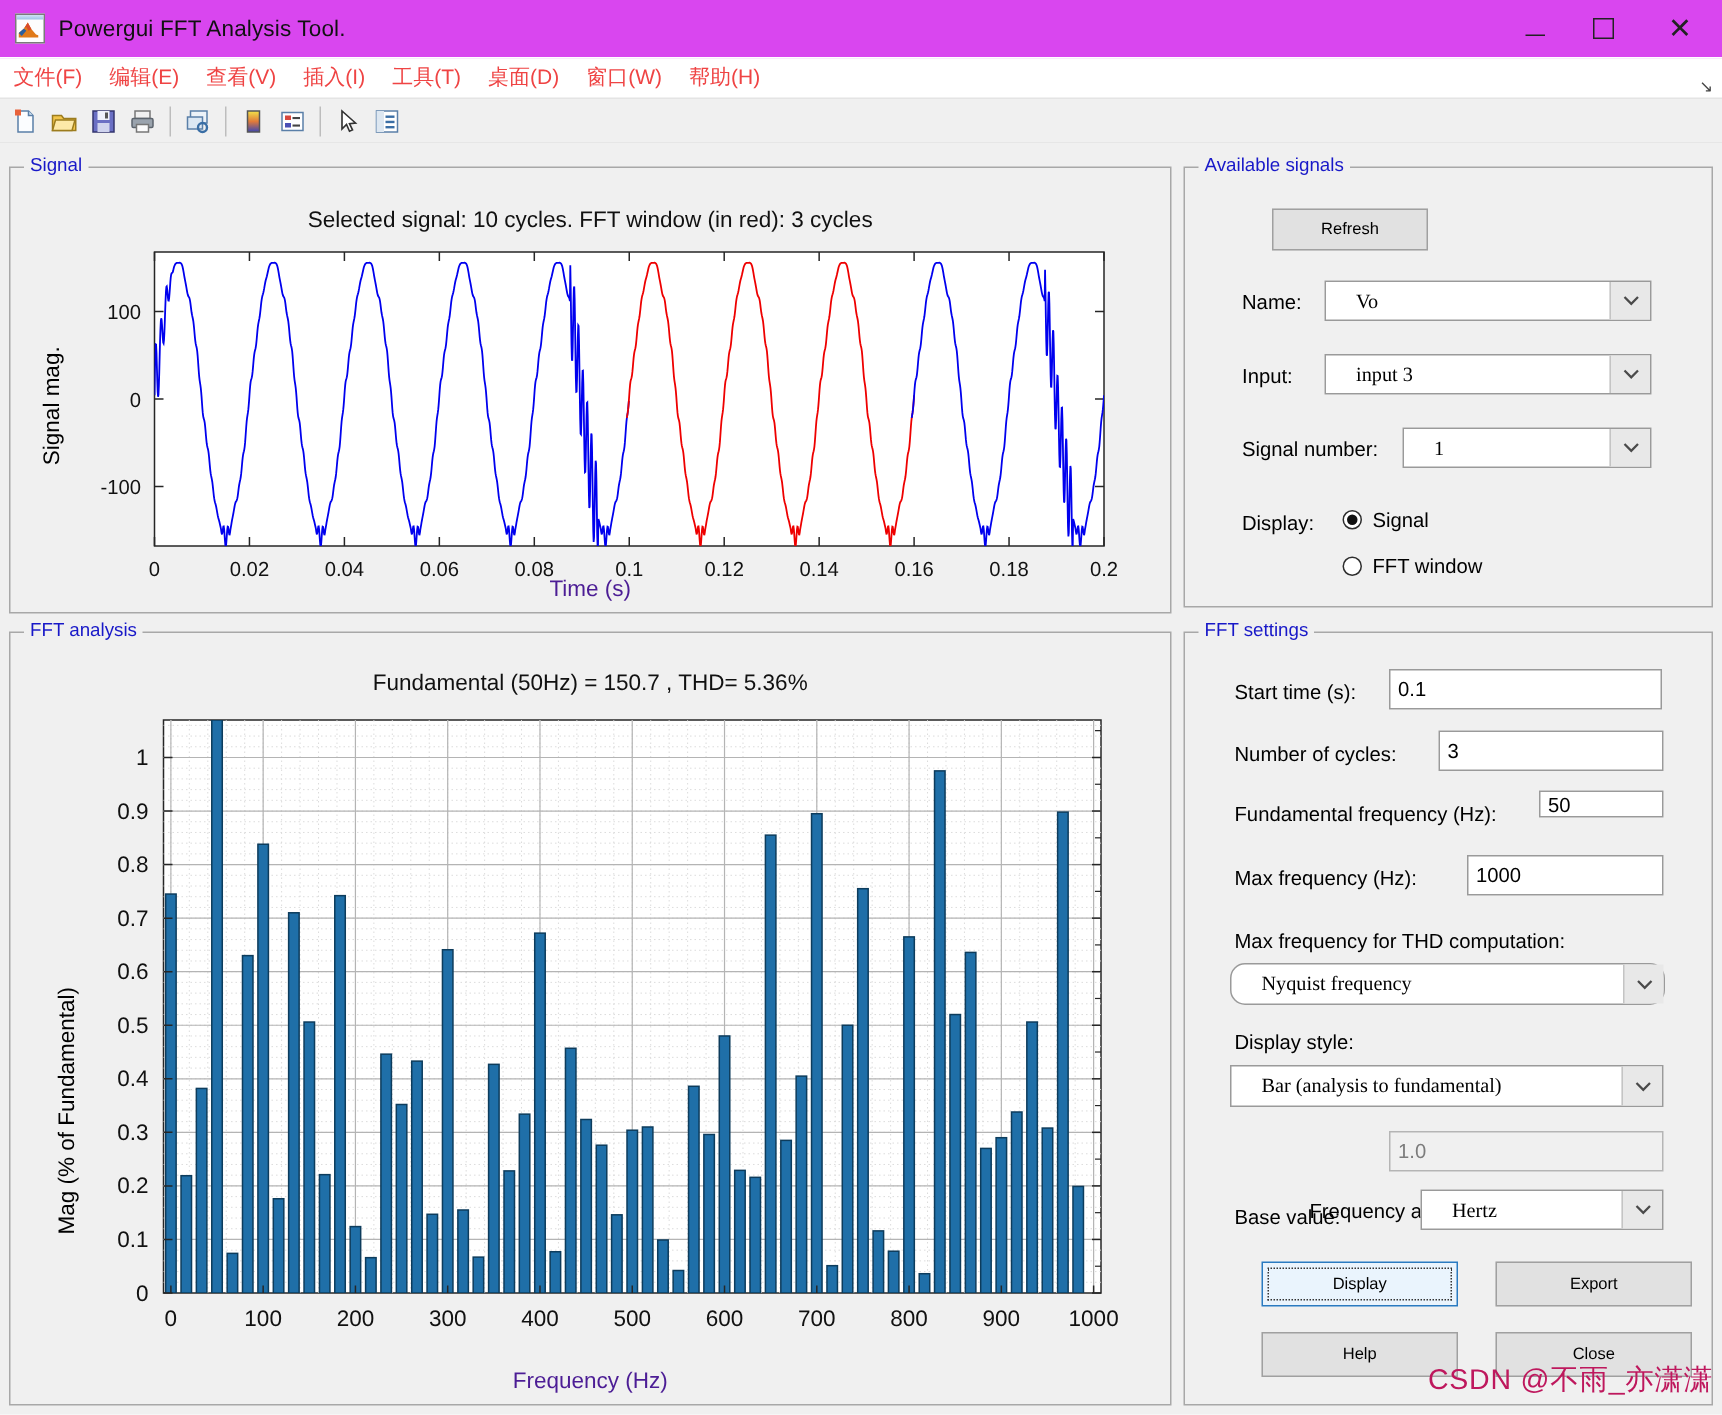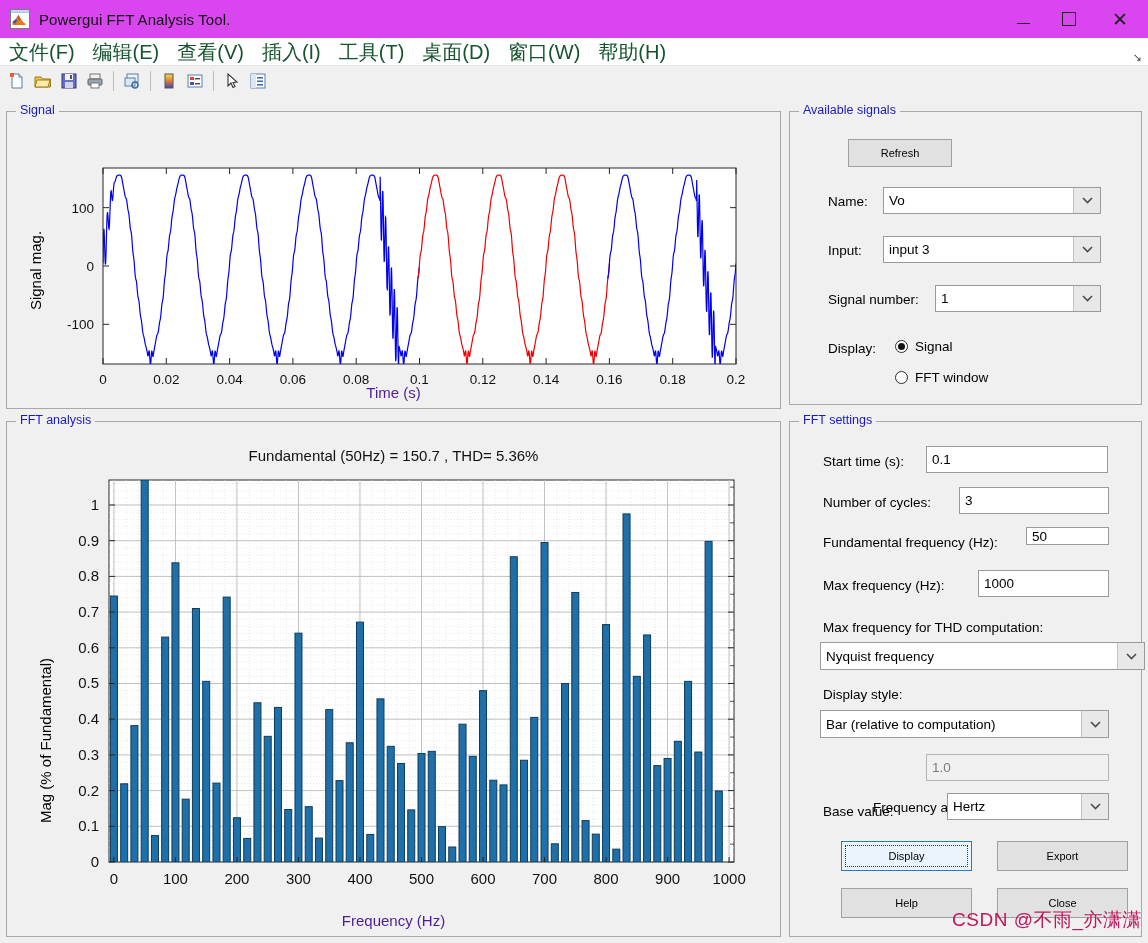--- a/index.html
+++ b/index.html
@@ -38,21 +38,21 @@
   .wbtn.max .g{display:block;width:12px;height:12px;border:1.4px solid #222;}
   .wbtn.close{width:56px;font-size:19px;font-weight:300;}
 
   
   #menubar{
     height:26px;width:1148px;background:#ffffff;
     display:flex;align-items:center;position:relative;
     border-bottom:1px solid #e4e4e4;
   }
   .menu-item{
-    padding:2px 9px;font-size:20px;color:#14532d;white-space:nowrap;
+    padding:2px 9px;font-size:14px;color:#ef4444;white-space:nowrap;
   }
   #menu-corner{position:absolute;right:6px;bottom:1px;font-size:11px;color:#444;}
 
   
   #toolbar{
     height:30px;width:1148px;background:#f0f0f0;
     border-bottom:1px solid #c8c8c8;
     display:flex;align-items:center;padding-left:4px;box-sizing:border-box;
   }
   .tbtn{width:26px;height:24px;display:flex;align-items:center;justify-content:center;}
@@ -109,21 +109,21 @@
     background:#ffffff;border:1px solid #9a9a9a;
     box-sizing:border-box;display:flex;align-items:center;
     padding-left:5px;font-size:13.5px;color:#000;
   }
   .txt.disabled{background:#f0f0f0;color:#7c7c7c;border-color:#b5b5b5;}
   .combo{
     background:#ffffff;border:1px solid #9a9a9a;
     box-sizing:border-box;display:flex;align-items:center;
     font-size:13.5px;color:#000;position:relative;
   }
-  .combo .val{padding-left:5px;flex:1;white-space:nowrap;overflow:hidden;}
+  .combo .val{padding-left:20px;flex:1;white-space:nowrap;overflow:hidden;font-family:Liberation Serif, serif;}
   .combo .arrow{
     width:26px;height:100%;background:#e8e8e8;border-left:1px solid #c4c4c4;
     display:flex;align-items:center;justify-content:center;
   }
   .radio-row{display:flex;align-items:center;gap:7px;}
   .radio{
     width:13px;height:13px;border-radius:50%;
     border:1.4px solid #2d2d2d;background:#fff;
     display:flex;align-items:center;justify-content:center;box-sizing:border-box;
   }
@@ -244,20 +244,21 @@
         <rect x="8" y="12" width="6" height="1.6" fill="#3a6ea5"></rect>
       </svg>
   </div>
 </div>
 
 <div id="body">
 
   <div class="panel" id="panel-signal">
     <div class="legend">Signal</div>
     <div style="position:absolute;left:0;top:0;width:100%;height:100%;">
+      <div class="plot-title" style="position:absolute;left:0;top:26px;width:100%;">Selected signal: 10 cycles. FFT window (in red): 3 cycles</div>
       <div class="ylabel-rot" style="position:absolute;left:-22px;top:150px;width:100px;text-align:center;">Signal mag.</div>
       <svg id="signalSvg" width="775" height="250" viewBox="0 0 775 250" style="position:absolute;left:0;top:48px;">
           <rect x="96" y="8" width="633" height="196" fill="#ffffff" stroke="#262626" stroke-width="1"></rect>
           <line x1="96" y1="204" x2="96" y2="198" stroke="#262626" stroke-width="1"></line>
           <line x1="96" y1="8" x2="96" y2="14" stroke="#262626" stroke-width="1"></line>
           <text x="96" y="224" text-anchor="middle" font-size="13.5" font-family="&quot;Liberation Sans&quot;,sans-serif" fill="#111">0</text>
           <line x1="159.3" y1="204" x2="159.3" y2="198" stroke="#262626" stroke-width="1"></line>
           <line x1="159.3" y1="8" x2="159.3" y2="14" stroke="#262626" stroke-width="1"></line>
           <text x="159.3" y="224" text-anchor="middle" font-size="13.5" font-family="&quot;Liberation Sans&quot;,sans-serif" fill="#111">0.02</text>
           <line x1="222.6" y1="204" x2="222.6" y2="198" stroke="#262626" stroke-width="1"></line>
@@ -648,32 +649,32 @@
     <div class="txt" style="position:absolute;left:236px;top:105px;width:83px;height:18px;">
       <span>50</span>
     </div>
 
     <div class="lbl" style="position:absolute;left:33px;top:156px;">Max frequency (Hz):</div>
     <div class="txt" style="position:absolute;left:188px;top:148px;width:131px;height:27px;">
       <span>1000</span>
     </div>
 
     <div class="lbl" style="position:absolute;left:33px;top:198px;">Max frequency for THD computation:</div>
-    <div class="combo" style="position:absolute;left:30px;top:220px;width:325px;height:28px;">
+    <div class="combo" style="position:absolute;left:30px;top:220px;width:290px;height:28px;border-radius:10px;">
       <span class="val">Nyquist frequency</span>
       <span class="arrow">
         <svg width="11" height="7" viewBox="0 0 11 7">
             <path d="M1 1 L5.5 5.6 L10 1" fill="none" stroke="#4a4a4a" stroke-width="1.5"></path>
           </svg>
       </span>
     </div>
 
     <div class="lbl" style="position:absolute;left:33px;top:265px;">Display style:</div>
     <div class="combo" style="position:absolute;left:30px;top:288px;width:289px;height:28px;">
-      <span class="val">Bar (relative to computation)</span>
+      <span class="val">Bar (analysis to fundamental)</span>
       <span class="arrow">
         <svg width="11" height="7" viewBox="0 0 11 7">
             <path d="M1 1 L5.5 5.6 L10 1" fill="none" stroke="#4a4a4a" stroke-width="1.5"></path>
           </svg>
       </span>
     </div>
 
     <div class="lbl" style="position:absolute;left:33px;top:340px;margin-top:42px;">Base value:</div>
     <div class="txt disabled" style="position:absolute;left:136px;top:332px;width:183px;height:27px;">
       <span>1.0</span>

